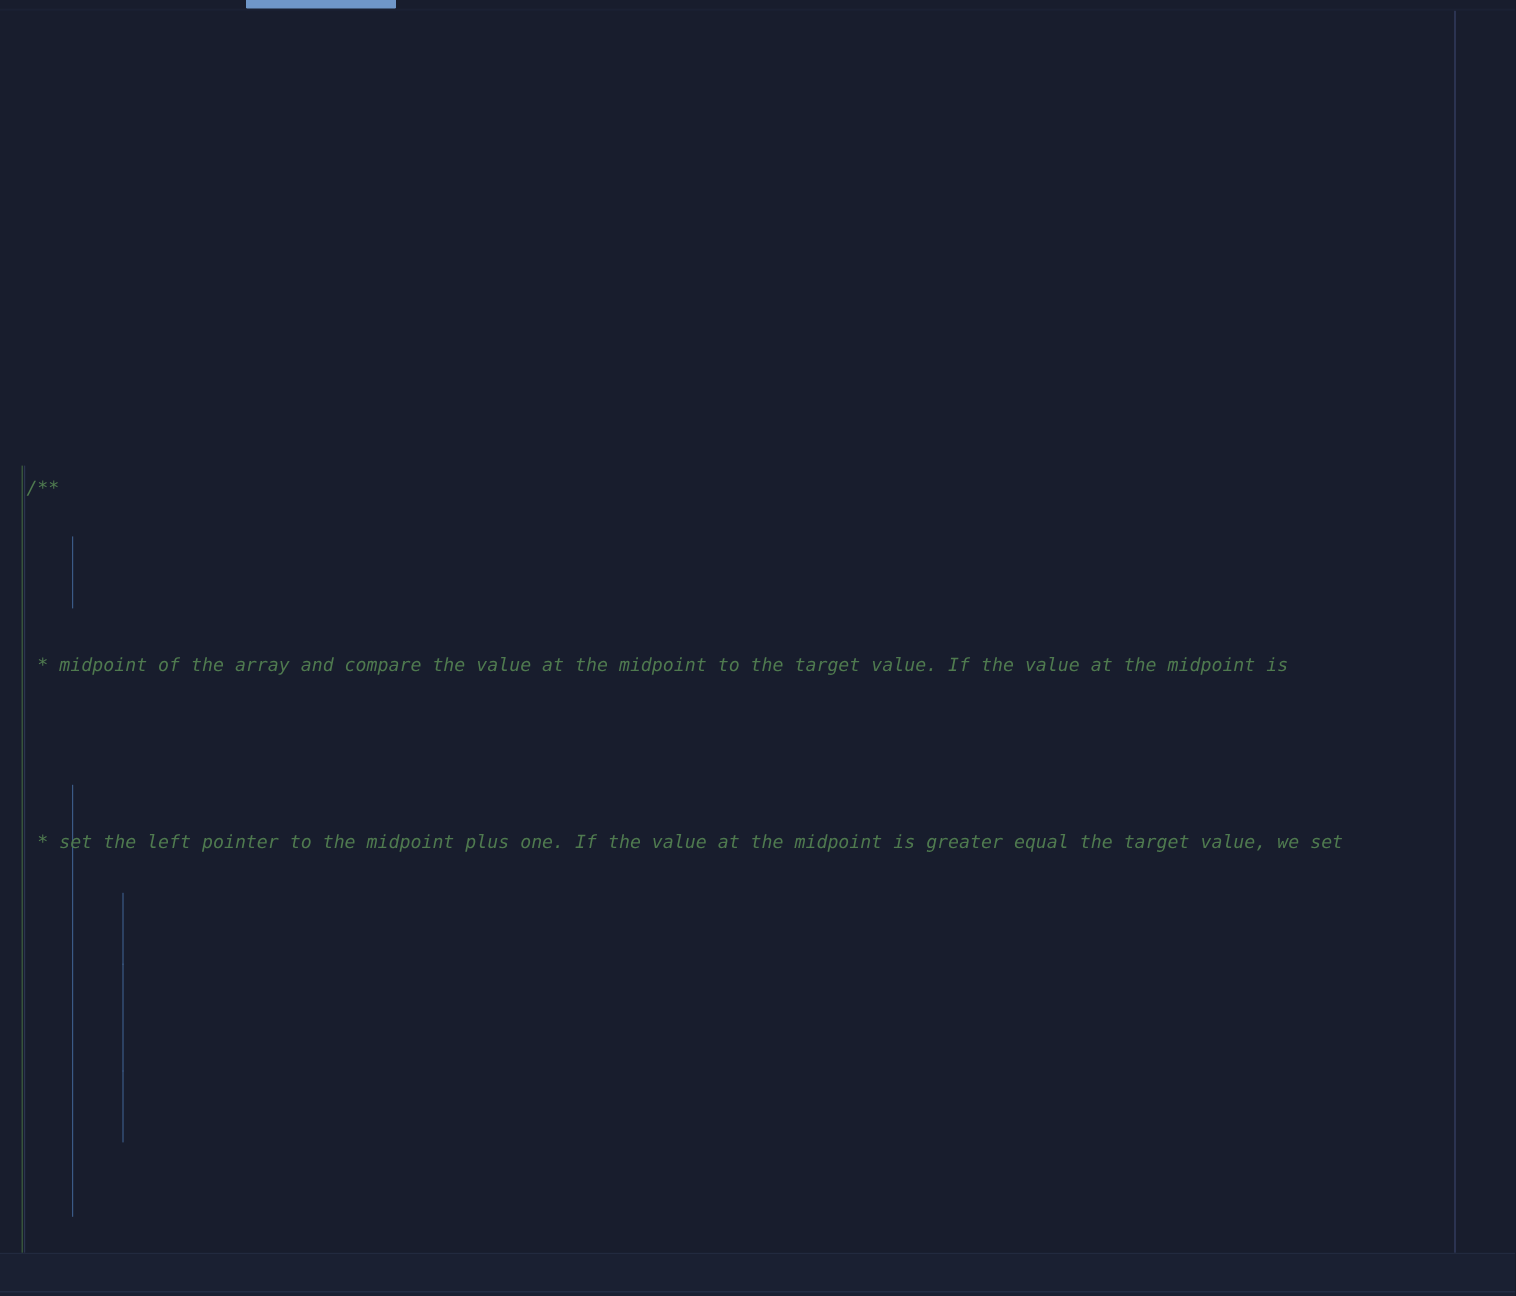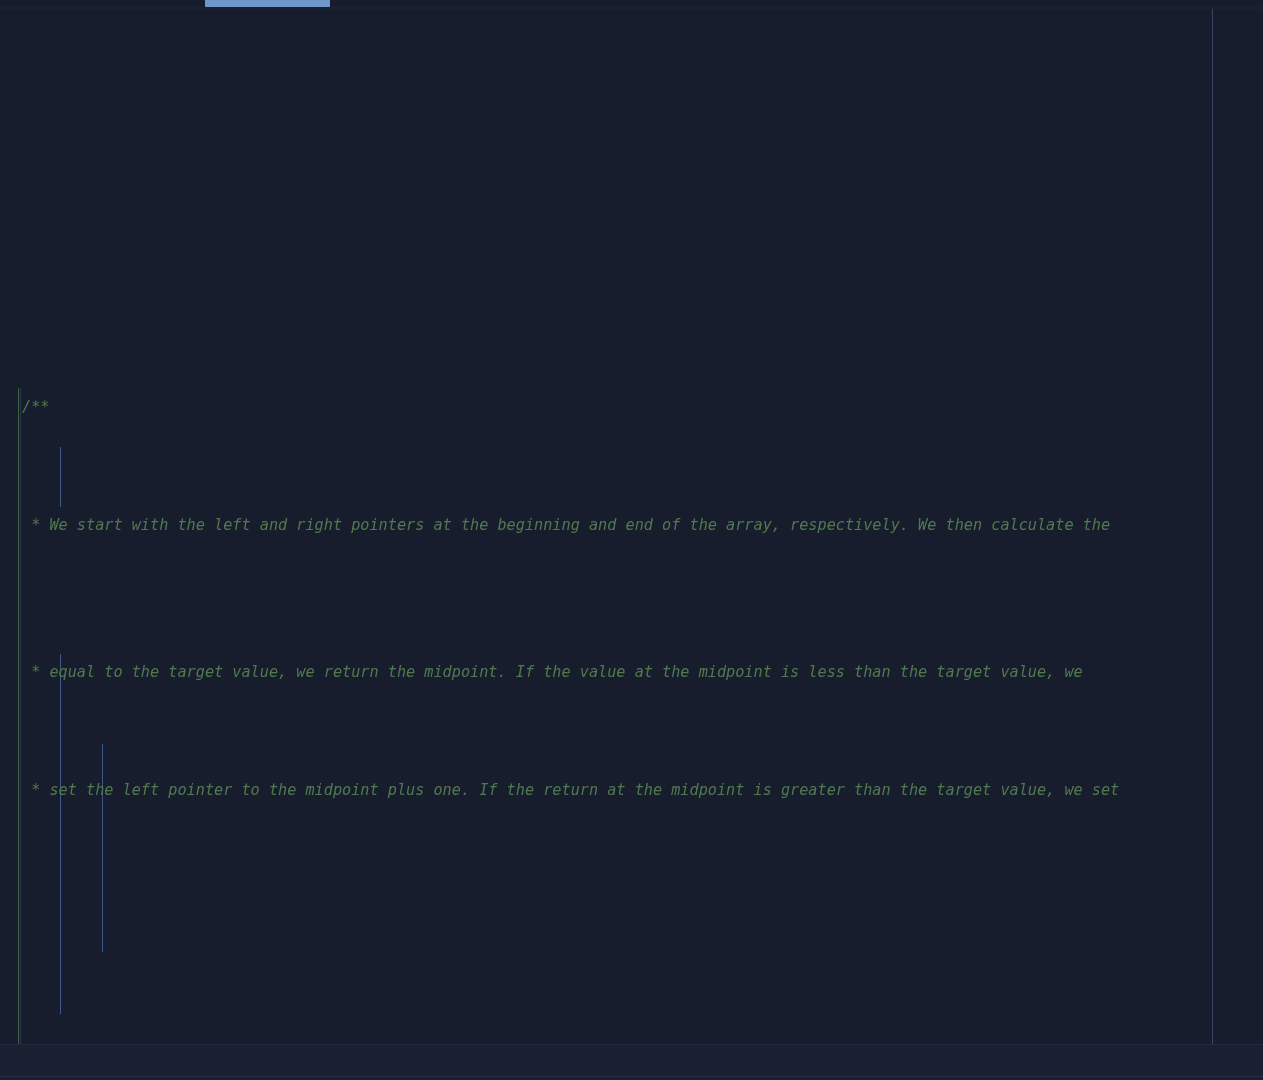--- a/index.html
+++ b/index.html
@@ -132,26 +132,25 @@
     <div class="guide" style="left:20px;  top:379px; height:656px;"></div>
     <div class="guide g-blue" style="left:60px;  top:438px; height:60px;"></div>
     <div class="guide g-blue" style="left:60px;  top:645px; height:360px;"></div>
     <div class="guide g-blue" style="left:102px; top:735px; height:60px;"></div>
     <div class="guide g-blue" style="left:102px; top:794px; height:90px;"></div>
     <div class="guide g-blue" style="left:102px; top:883px; height:60px;"></div>
 
     
     <div class="line"><span class="c-comment">/**</span></div>
 
-    <div class="line"><span class="c-comment"><span> * </span><span>We start with the left and right pointers at the beginning and end of the array, respectively. We then calculate the</span></span></div>
-
-
-    <div class="line"><span class="c-comment"><span> * </span><span>equal to the target value, we return the midpoint. If the value at the midpoint is less than the target value, we</span></span></div>
-
-    <div class="line"><span class="c-comment"><span> * </span><span>set the left pointer to the midpoint plus one. If the return at the midpoint is greater than the target value, we set</span></span></div>
+
+    <div class="line"><span class="c-comment"><span> * </span><span>midpoint of the array and compare the value at the midpoint to the target value. If the value at the midpoint is</span></span></div>
+
+
+    <div class="line"><span class="c-comment"><span> * </span><span>set the left pointer to the midpoint plus one. If the value at the midpoint is greater equal the target value, we set</span></span></div>
 
 
     
 
     
 
     
 
     
 

